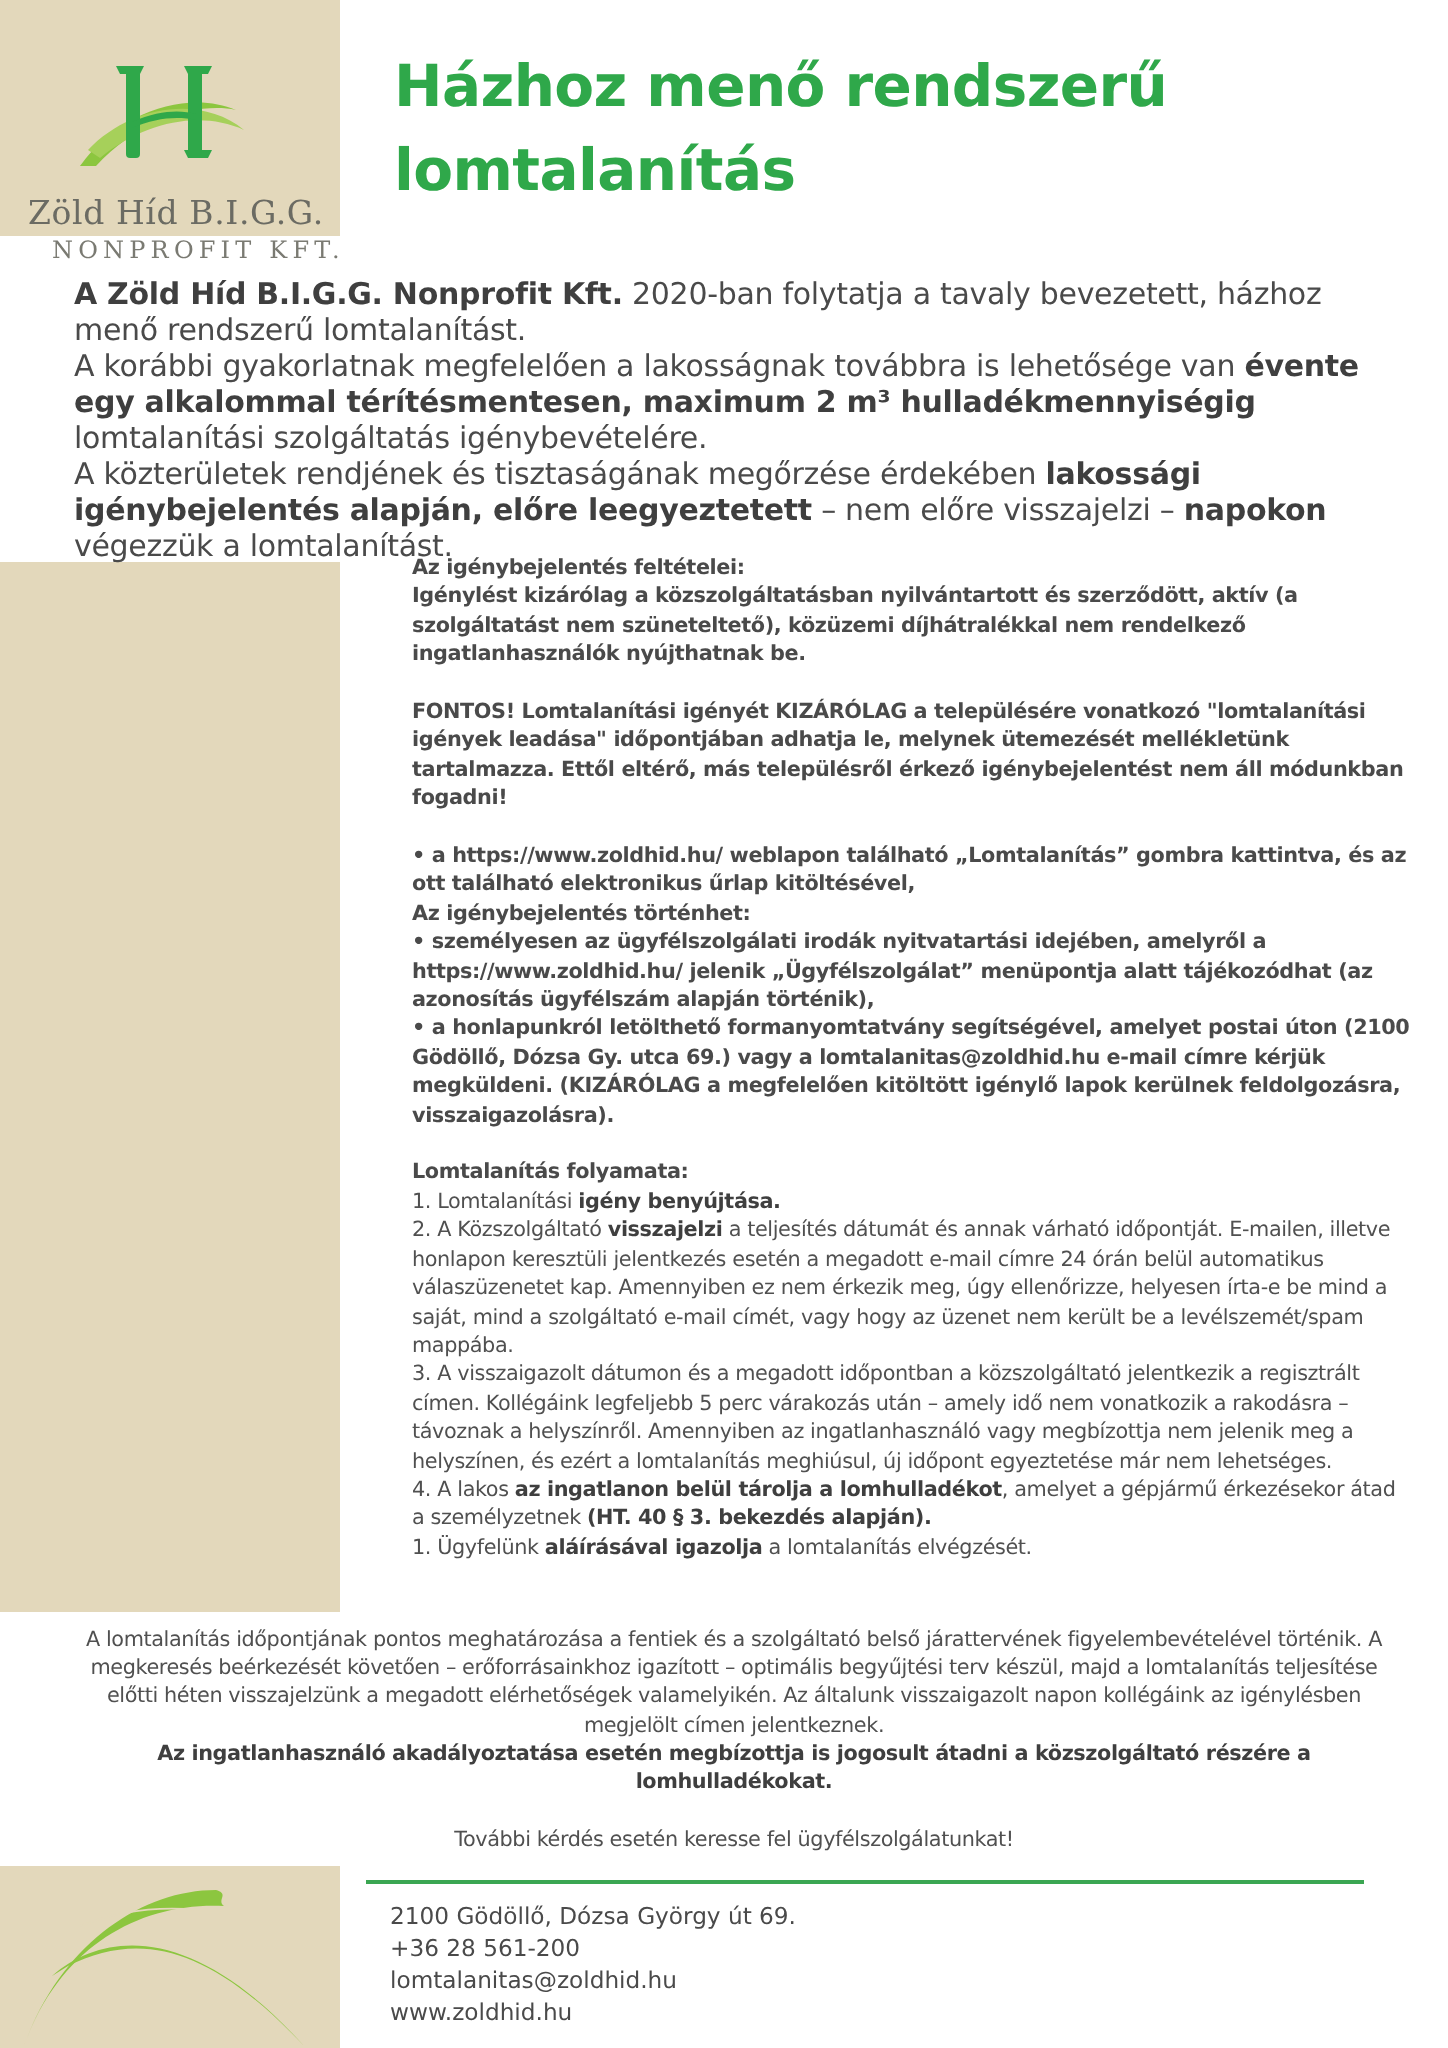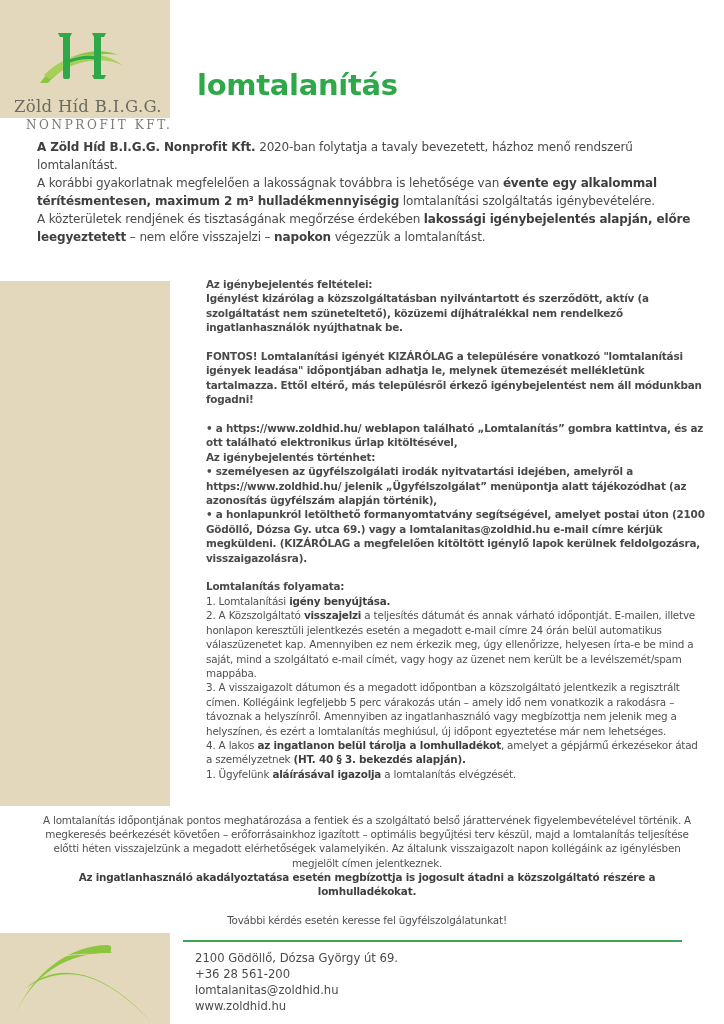--- a/index.html
+++ b/index.html
@@ -9,21 +9,21 @@
   .beige-top { position: absolute; left: 0; top: 0; width: 170px; height: 118px; background: #e3d8bb; }
   .beige-side { position: absolute; left: 0; top: 281px; width: 170px; height: 525px; background: #e3d8bb; }
   .beige-foot { position: absolute; left: 0; top: 933px; width: 170px; height: 91px; background: #e3d8bb; }
 
   .logo { position: absolute; left: 0; top: 25px; width: 156px; height: 90px; }
   .logo-name { position: absolute; left: 14px; top: 72px; width: 150px; font-family: "DejaVu Serif", serif; font-size: 16.5px; color: #6b6b63; letter-spacing: 0.3px; white-space: nowrap; }
   .logo-sub { position: absolute; left: 26px; top: 93px; width: 130px; font-family: "DejaVu Serif", serif; font-size: 12px; color: #7a7a72; letter-spacing: 2.6px; white-space: nowrap; }
 
   .title { position: absolute; left: 197px; top: 22px; width: 500px; font-family: "DejaVu Sans", sans-serif; font-weight: bold; font-size: 29px; line-height: 42px; color: #2fa84a; letter-spacing: -0.3px; }
 
-  .intro { position: absolute; left: 37px; top: 138px; width: 660px; font-size: 12px; line-height: 18px; color: #4a4a4a; letter-spacing: -0.15px; }
+  .intro { position: absolute; left: 37px; top: 138px; width: 660px; font-size: 15px; line-height: 18px; color: #4a4a4a; letter-spacing: -0.15px; }
   .intro b { color: #3f3f3f; }
 
   .main { position: absolute; left: 193px; top: 277px; width: 500px; font-size: 10.4px; line-height: 14.4px; color: #505050; letter-spacing: -0.2px; margin-left: 13px; }
   .main .bold { font-weight: bold; color: #4a4a4a; }
   .main b { color: #3f3f3f; }
   .gap { height: 14.4px; }
 
   .outro { position: absolute; left: 37px; top: 813px; width: 660px; font-size: 10.4px; line-height: 14.2px; color: #505050; letter-spacing: -0.2px; text-align: center; }
   .outro b { color: #3f3f3f; }
 
@@ -48,21 +48,21 @@
     <path d="M58 8 L72 8 L70 12 L60 12 Z" fill="#2fa84a"></path>
     <path d="M92 8 L106 8 L104 12 L94 12 Z" fill="#2fa84a"></path>
     <path d="M92 50 L106 50 L104 54 L94 54 Z" fill="#2fa84a"></path>
     <path d="M66 36 C80 30, 90 30, 98 32 L98 35 C88 33, 78 34, 66 39 Z" fill="#2fa84a"></path>
   </svg>
   <div class="logo-name">Zöld Híd B.I.G.G.</div>
   <div class="logo-sub">NONPROFIT KFT.</div>
 </div>
 
 <h1 class="title">
-  <br>
+  <span>Házhoz menő rendszerű</span><br>
   <span>lomtalanítás</span>
 </h1>
 
 <div class="intro">
   <p>
     <b>A Zöld Híd B.I.G.G. Nonprofit Kft.</b><span> 2020-ban folytatja a tavaly bevezetett, házhoz menő rendszerű lomtalanítást.</span>
   </p>
   <p>
     <span>A korábbi gyakorlatnak megfelelően a lakosságnak továbbra is lehetősége van </span><b>évente egy alkalommal térítésmentesen, maximum 2 m³ hulladékmennyiségig</b><span> lomtalanítási szolgáltatás igénybevételére.</span>
   </p>

